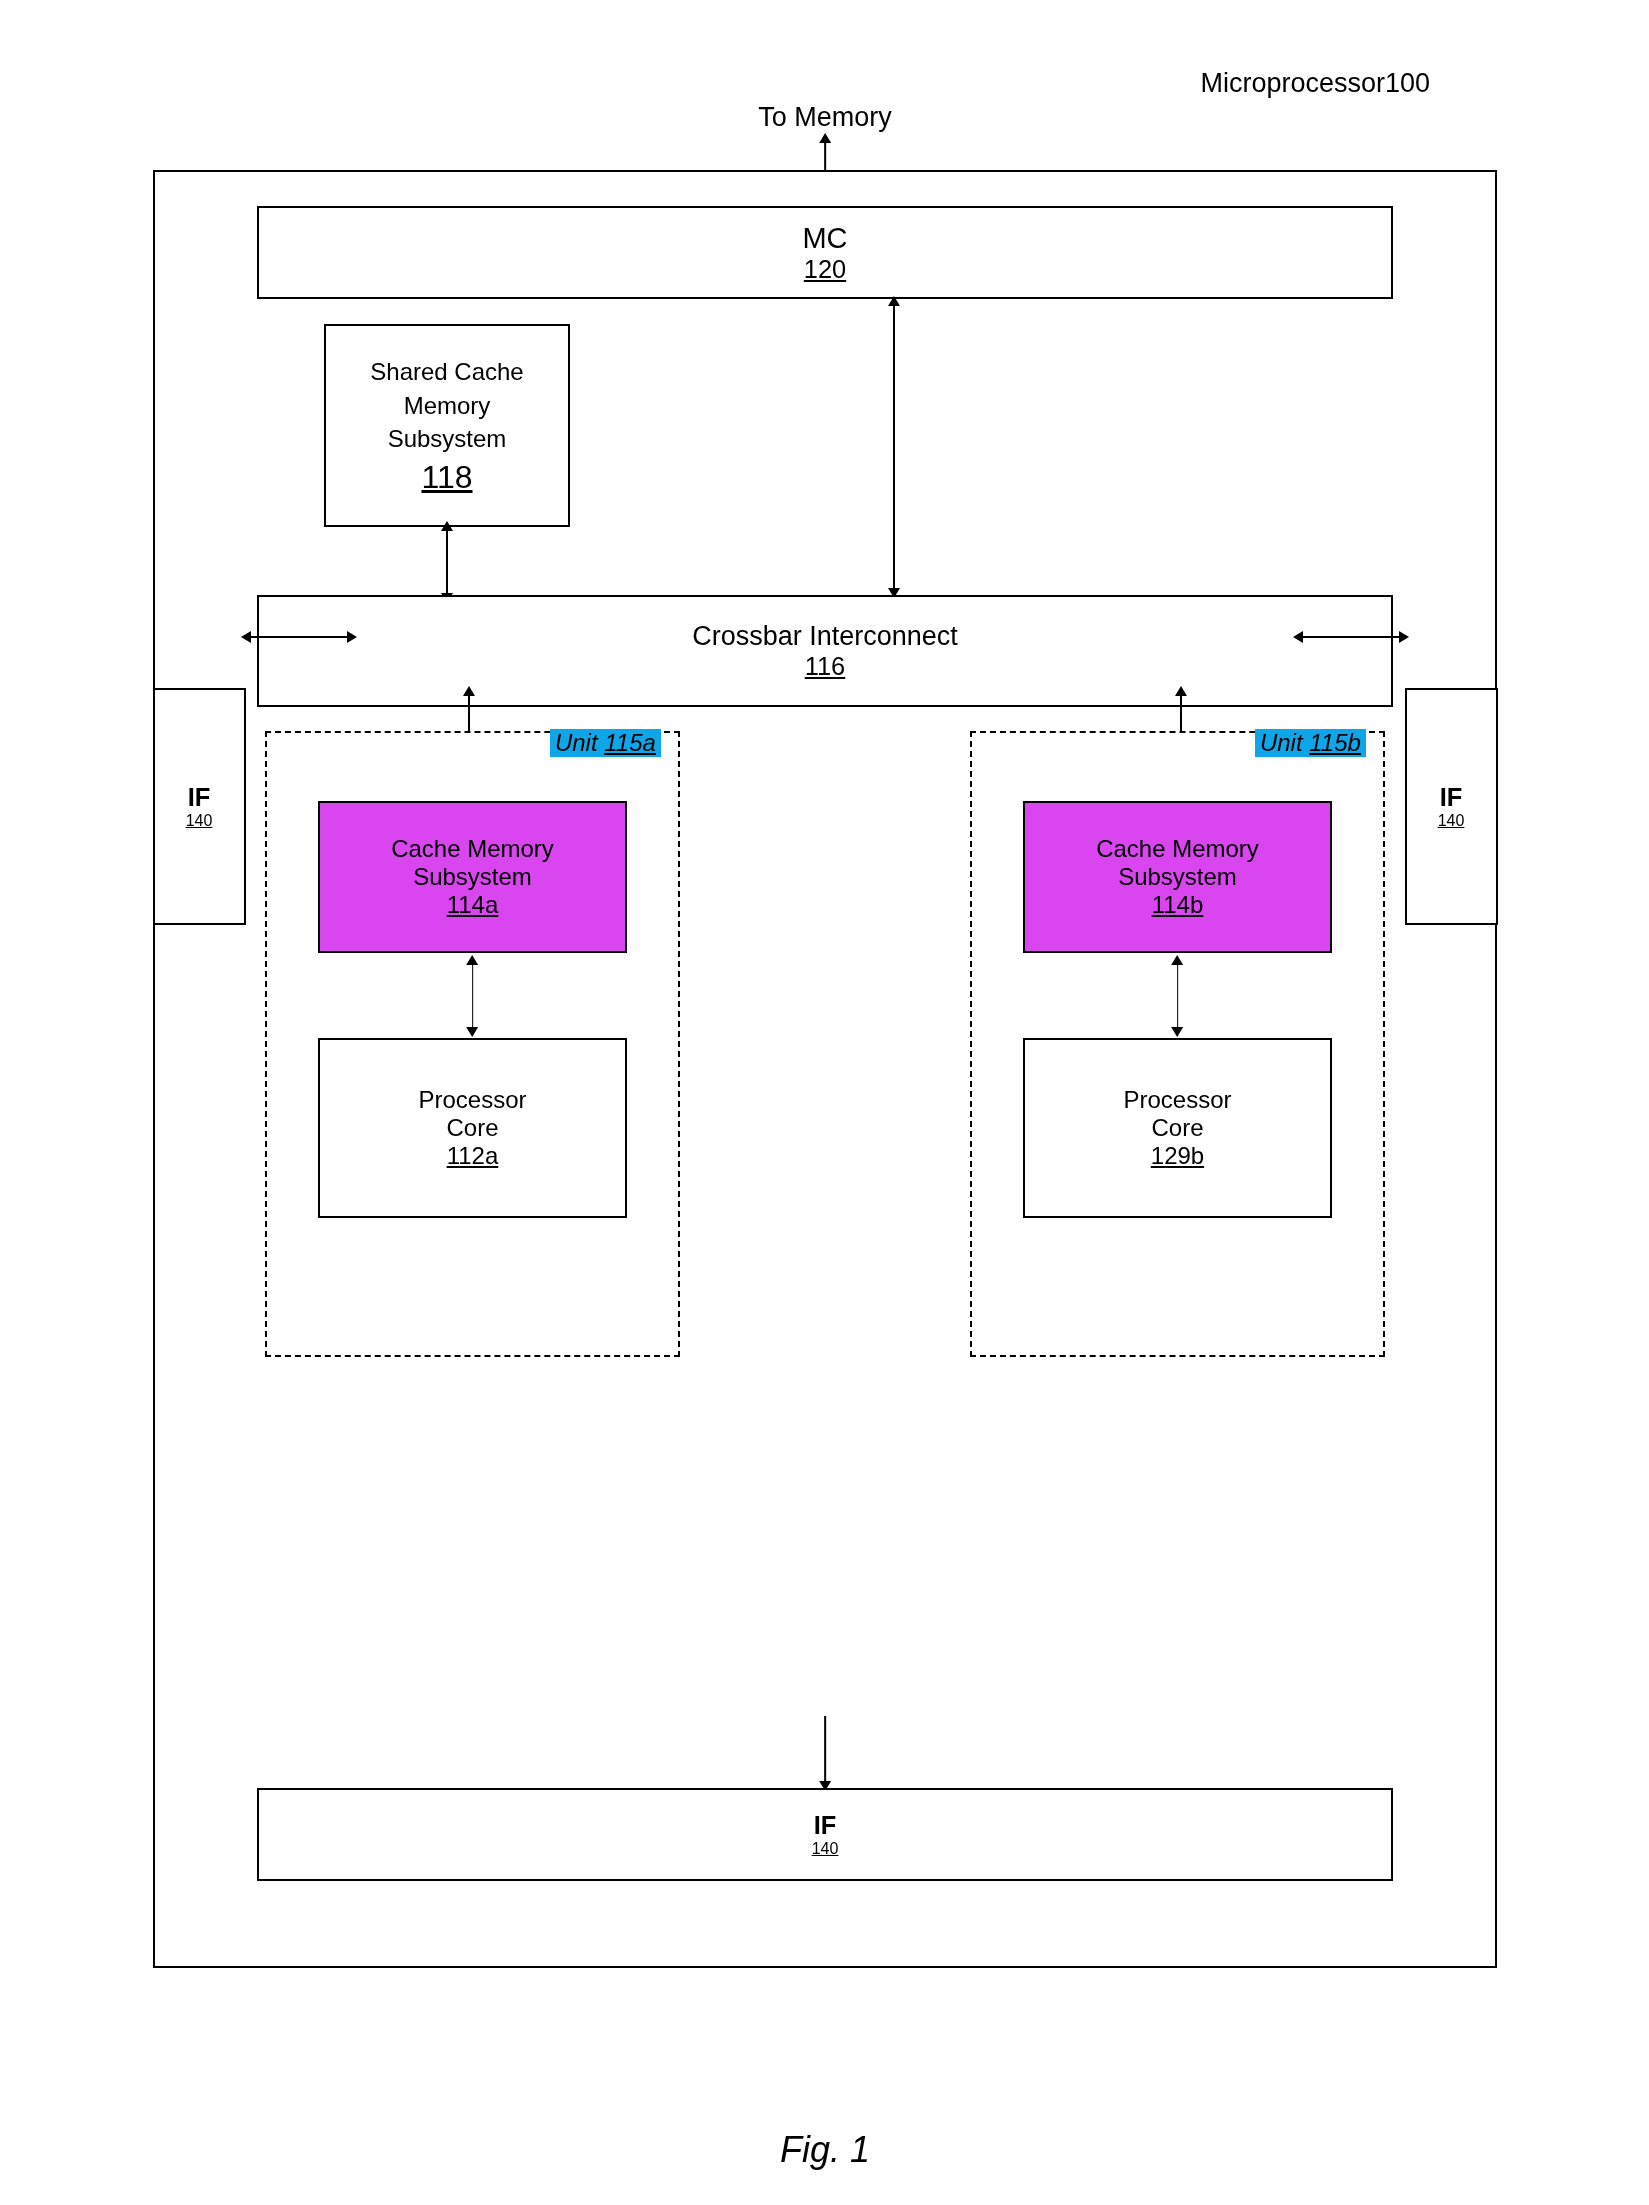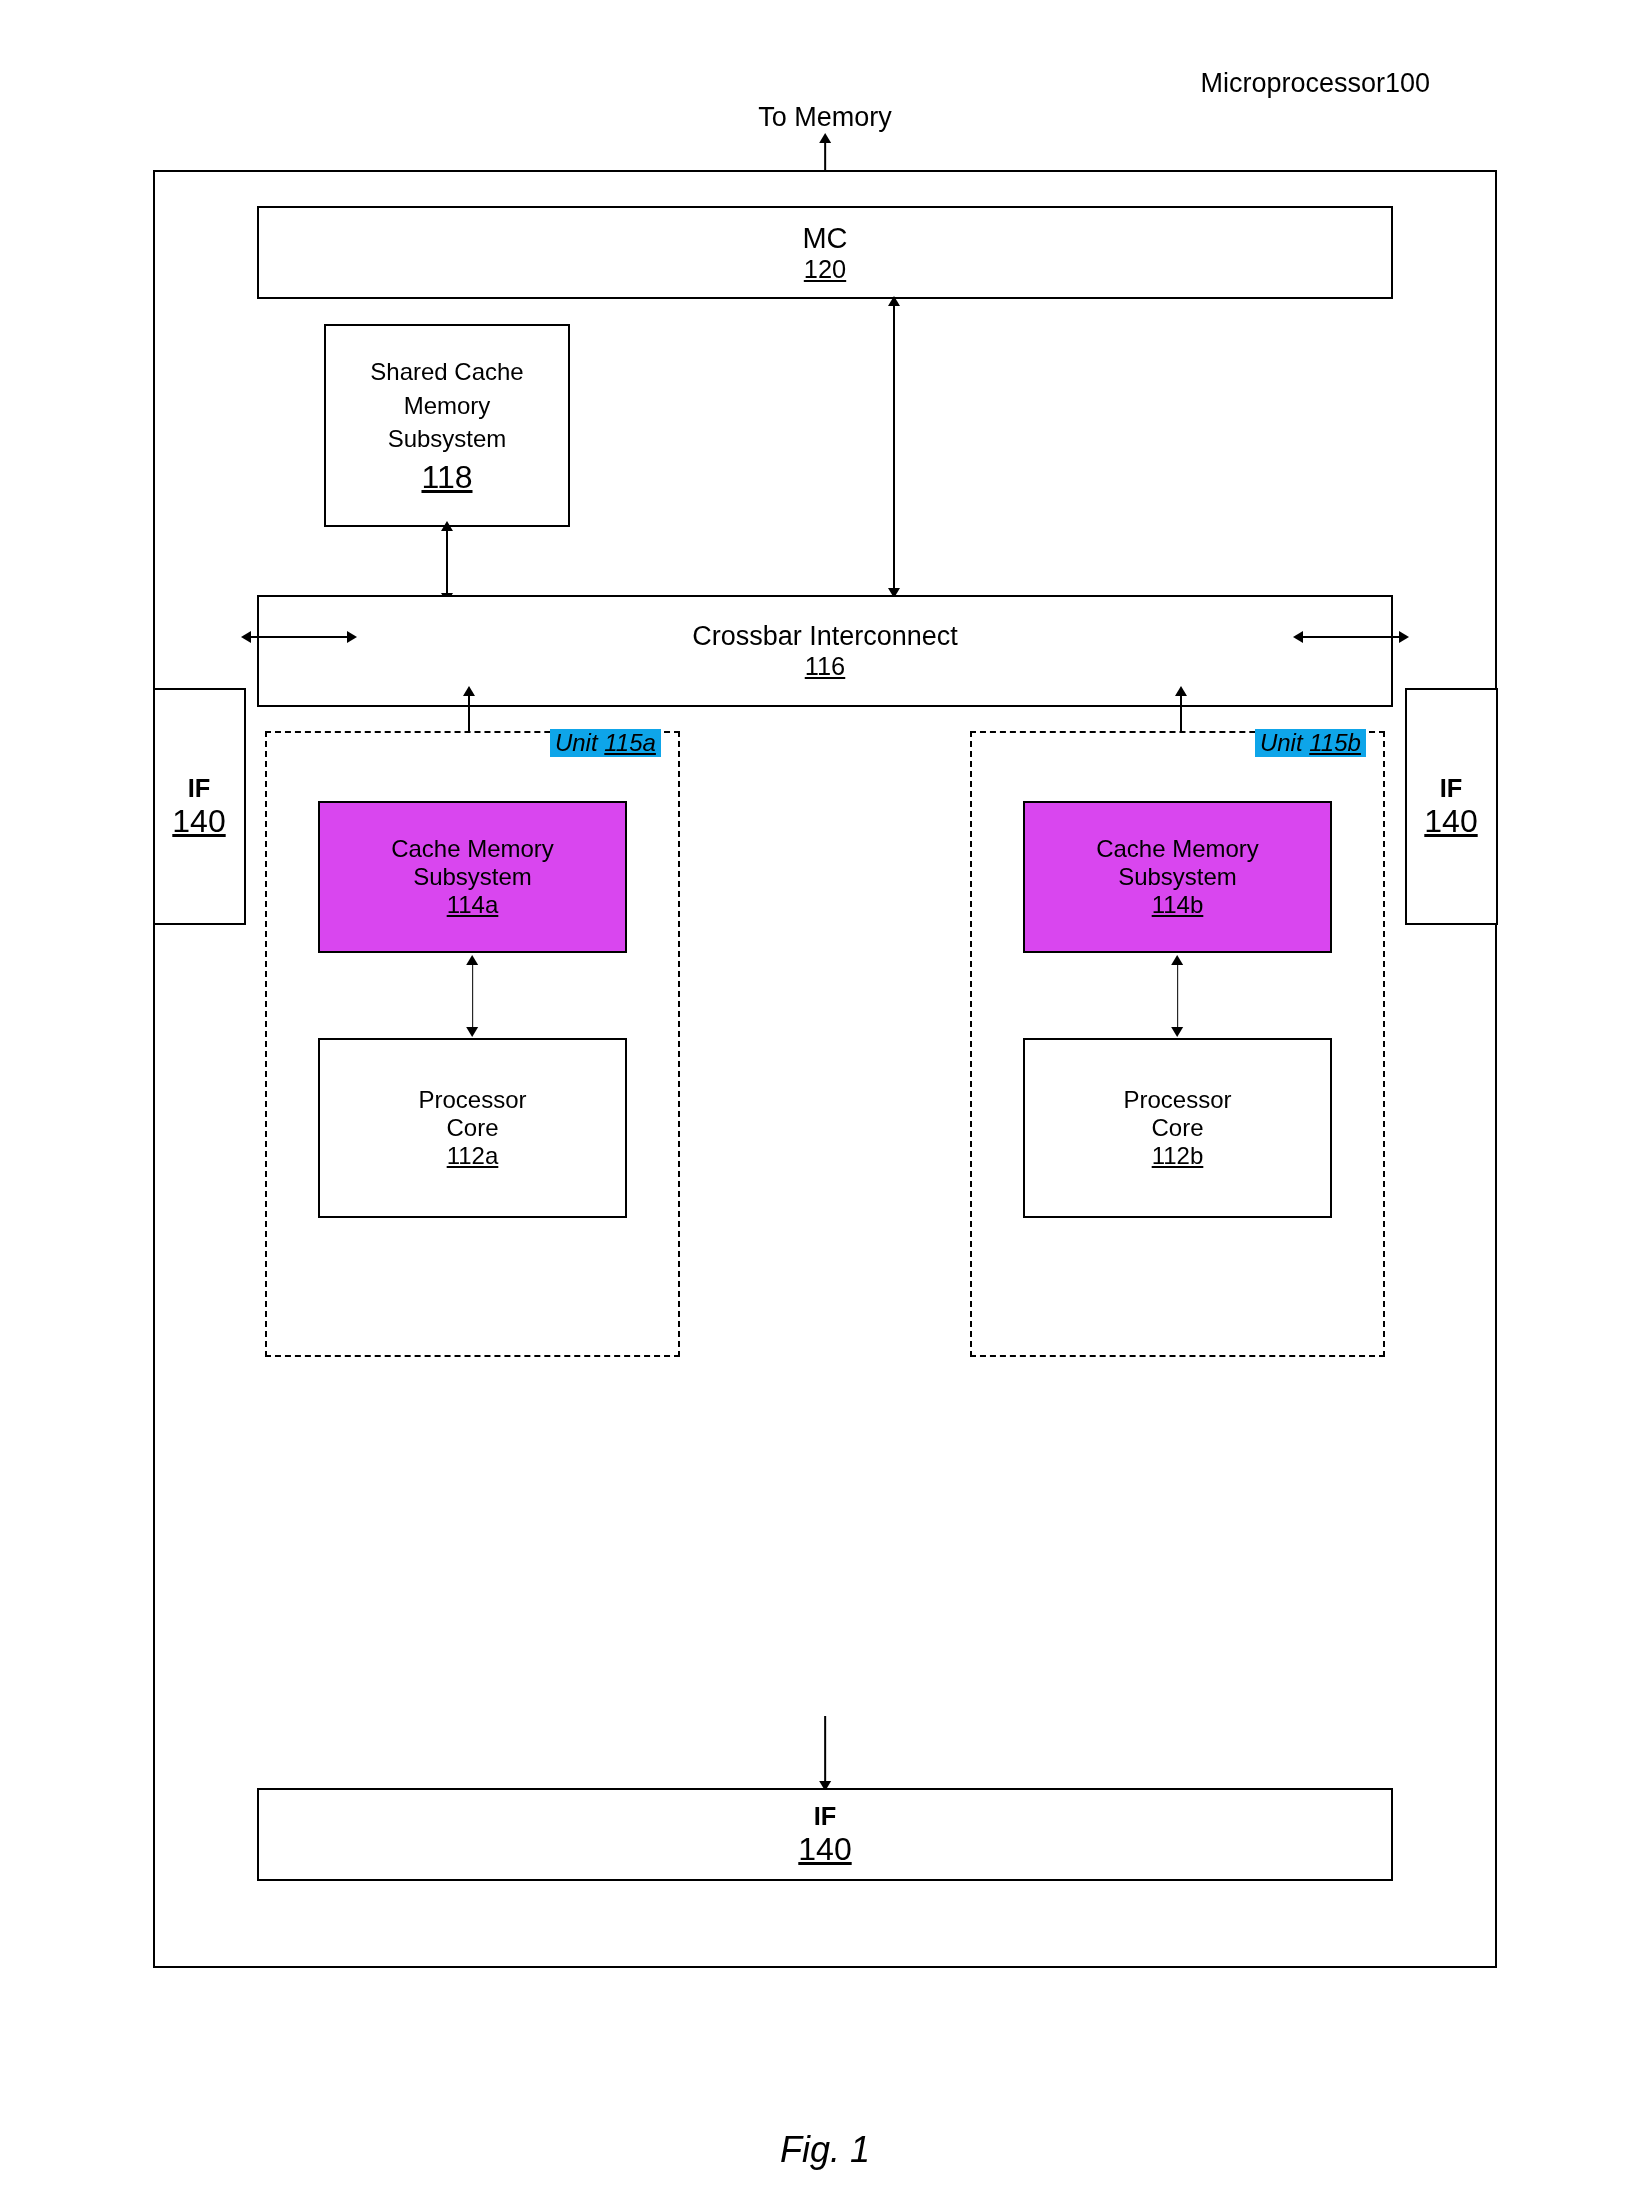--- a/index.html
+++ b/index.html
@@ -210,21 +210,21 @@
       align-items: center;
       justify-content: center;
       background: #fff;
     }
 
     .if-label {
       font-size: 25.4px;
       font-weight: bold;
     }
     .if-num {
-      font-size: 32px;
+      font-size: 16px;
       text-decoration: underline;
     }
 
     
     .crossbar-if-left {
       position: absolute;
       top: 464px;
       left: 93px;
       width: 102px;
       height: 1.7px;
@@ -571,21 +571,21 @@
 
       <div class="cache-box">
         <div class="cache-title">Cache Memory<br>Subsystem</div>
         <div class="cache-num">114b</div>
       </div>
 
       <div class="cache-proc-arrow"></div>
 
       <div class="proc-box">
         <div class="proc-title">Processor<br>Core</div>
-        <div class="proc-num">112b</div>
+        <div class="proc-num">129b</div>
       </div>
     </div>
 
     <div class="unit-if-bottom"></div>
 
     <div class="if-bottom-box">
       <div class="if-label">IF</div>
       <div class="if-num">140</div>
     </div>
 

